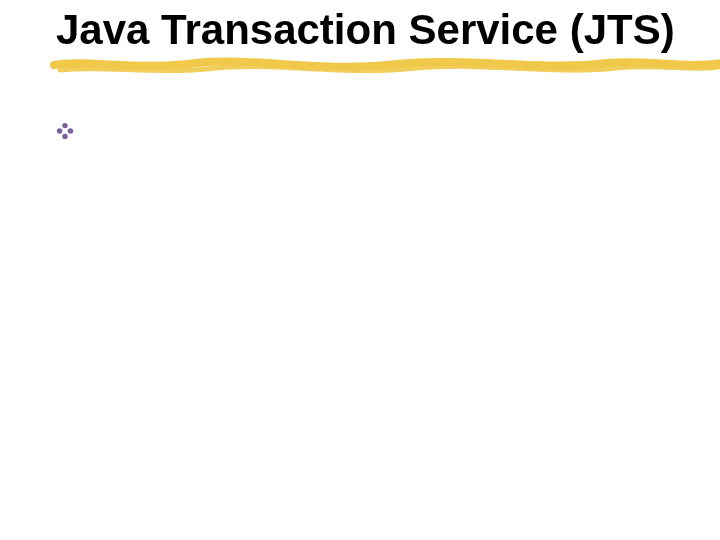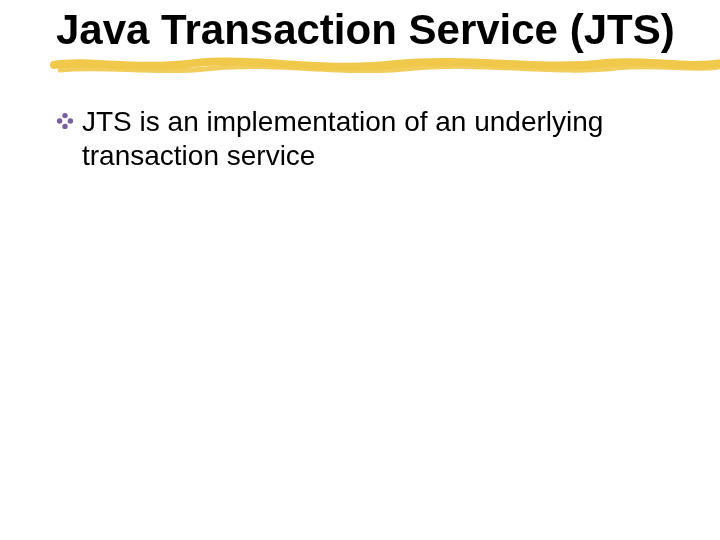--- a/index.html
+++ b/index.html
@@ -91,17 +91,16 @@
         <svg width="18" height="18" viewBox="0 0 20 20">
           <g fill="#7a5fa0">
             <circle cx="10" cy="4" r="3"></circle>
             <circle cx="16" cy="10" r="3"></circle>
             <circle cx="10" cy="16" r="3"></circle>
             <circle cx="4" cy="10" r="3"></circle>
             <circle cx="10" cy="10" r="2.2" fill="#ffffff"></circle>
           </g>
         </svg>
       </span>
-      <span>JTS is an implementation of an underlying transaction service</span>
     </li>
   </ul>
 
 </div>
 
 </body></html>

